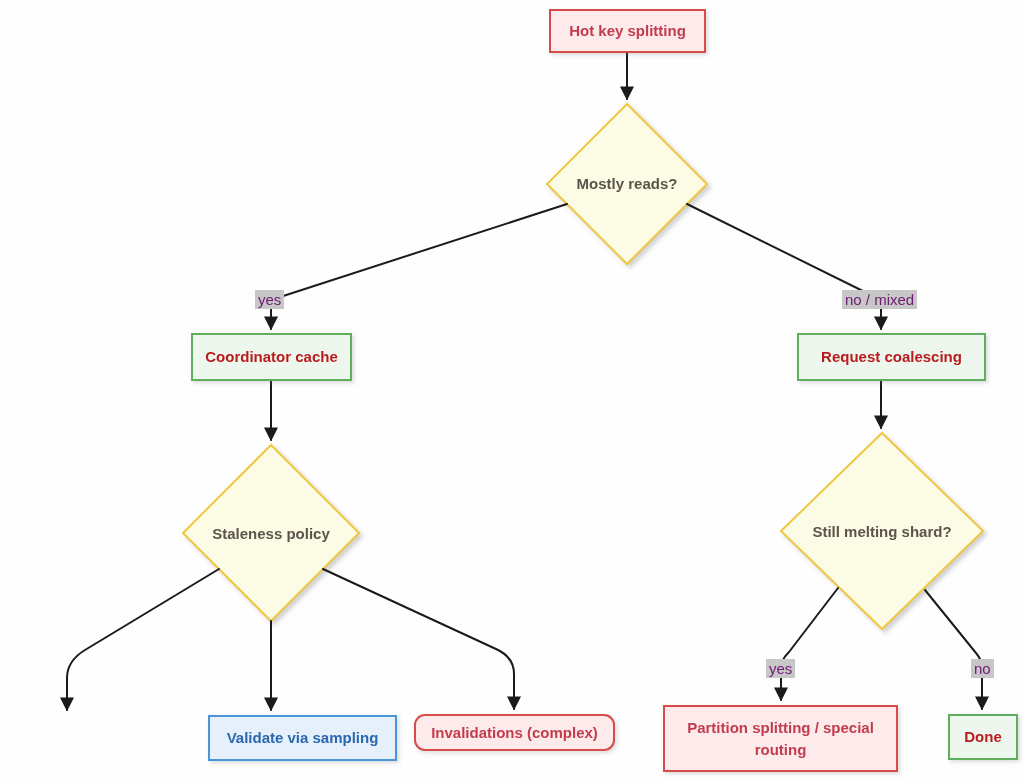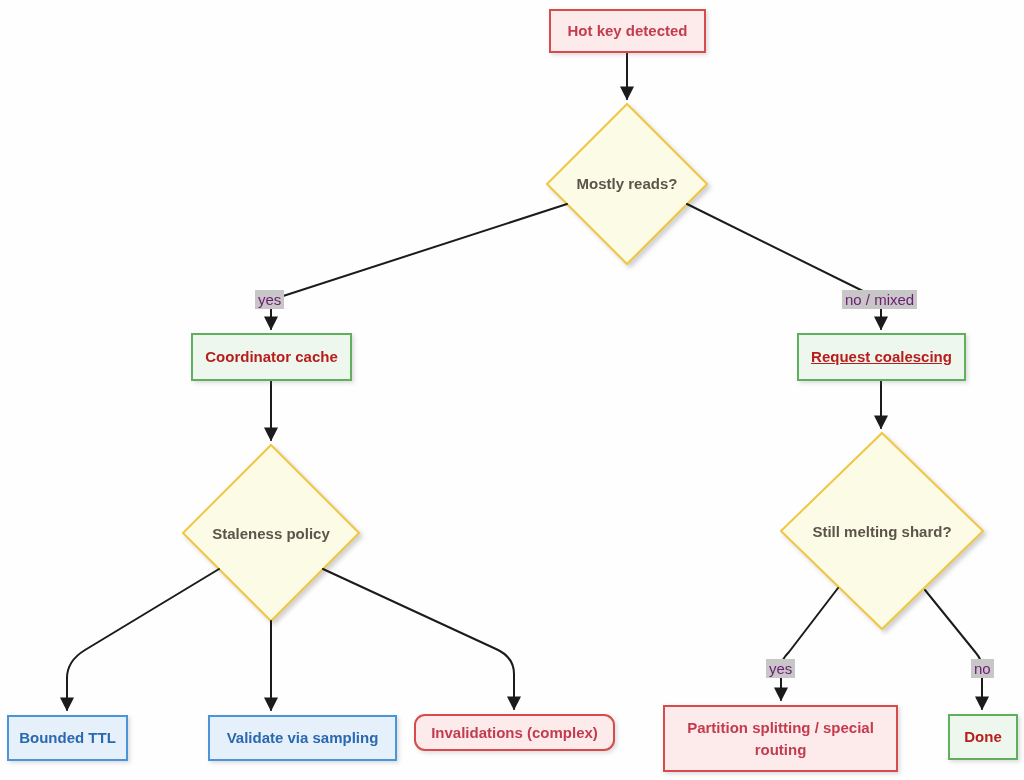--- a/index.html
+++ b/index.html
@@ -52,27 +52,26 @@
     <path class="edge-path" d="M687,204 L875,297 Q881,300 881,306 L881,329" marker-end="url(#arrow)"></path>
     <path class="edge-path" d="M271,381 L271,440" marker-end="url(#arrow)"></path>
     <path class="edge-path" d="M881,381 L881,428" marker-end="url(#arrow)"></path>
     <path class="edge-path" d="M219,569 L85,650 Q67,661 67,678 L67,710" marker-end="url(#arrow)"></path>
     <path class="edge-path" d="M271,621 L271,710" marker-end="url(#arrow)"></path>
     <path class="edge-path" d="M323,569 L496,649 Q514,657 514,674 L514,709" marker-end="url(#arrow)"></path>
     <path class="edge-path" d="M838,588 L789,652 Q781,660 781,667 L781,700" marker-end="url(#arrow)"></path>
     <path class="edge-path" d="M925,590 L976,653 Q982,660 982,668 L982,709" marker-end="url(#arrow)"></path>
   </svg>
 
-  <div class="node red" style="left:549px;top:9px;width:157px;height:44px;">Hot key detected</div>
+  <div class="node red" style="left:549px;top:9px;width:157px;height:44px;">Hot key splitting</div>
 
   <div class="node green" style="left:191px;top:333px;width:161px;height:48px;">Coordinator cache</div>
 
-  <div class="node green" style="left:797px;top:333px;width:169px;height:48px;text-decoration:underline;">Request coalescing</div>
+  <div class="node green" style="left:797px;top:333px;width:189px;height:48px;">Request coalescing</div>
 
-  <div class="node blue" style="left:7px;top:715px;width:121px;height:46px;">Bounded TTL</div>
 
   <div class="node blue" style="left:177px;top:715px;width:189px;height:46px;margin-left:31px;">Validate via sampling</div>
 
   <div class="node red" style="left:414px;top:714px;width:201px;height:37px;border-radius:11px;">Invalidations (complex)</div>
 
   <div class="node red" style="left:663px;top:705px;width:235px;height:67px;">Partition splitting / special routing</div>
 
   <div class="node green" style="left:948px;top:714px;width:70px;height:46px;">Done</div>
 
   <div class="diamond-label" style="left:547px;top:172px;width:160px;height:22px;">Mostly reads?</div>

